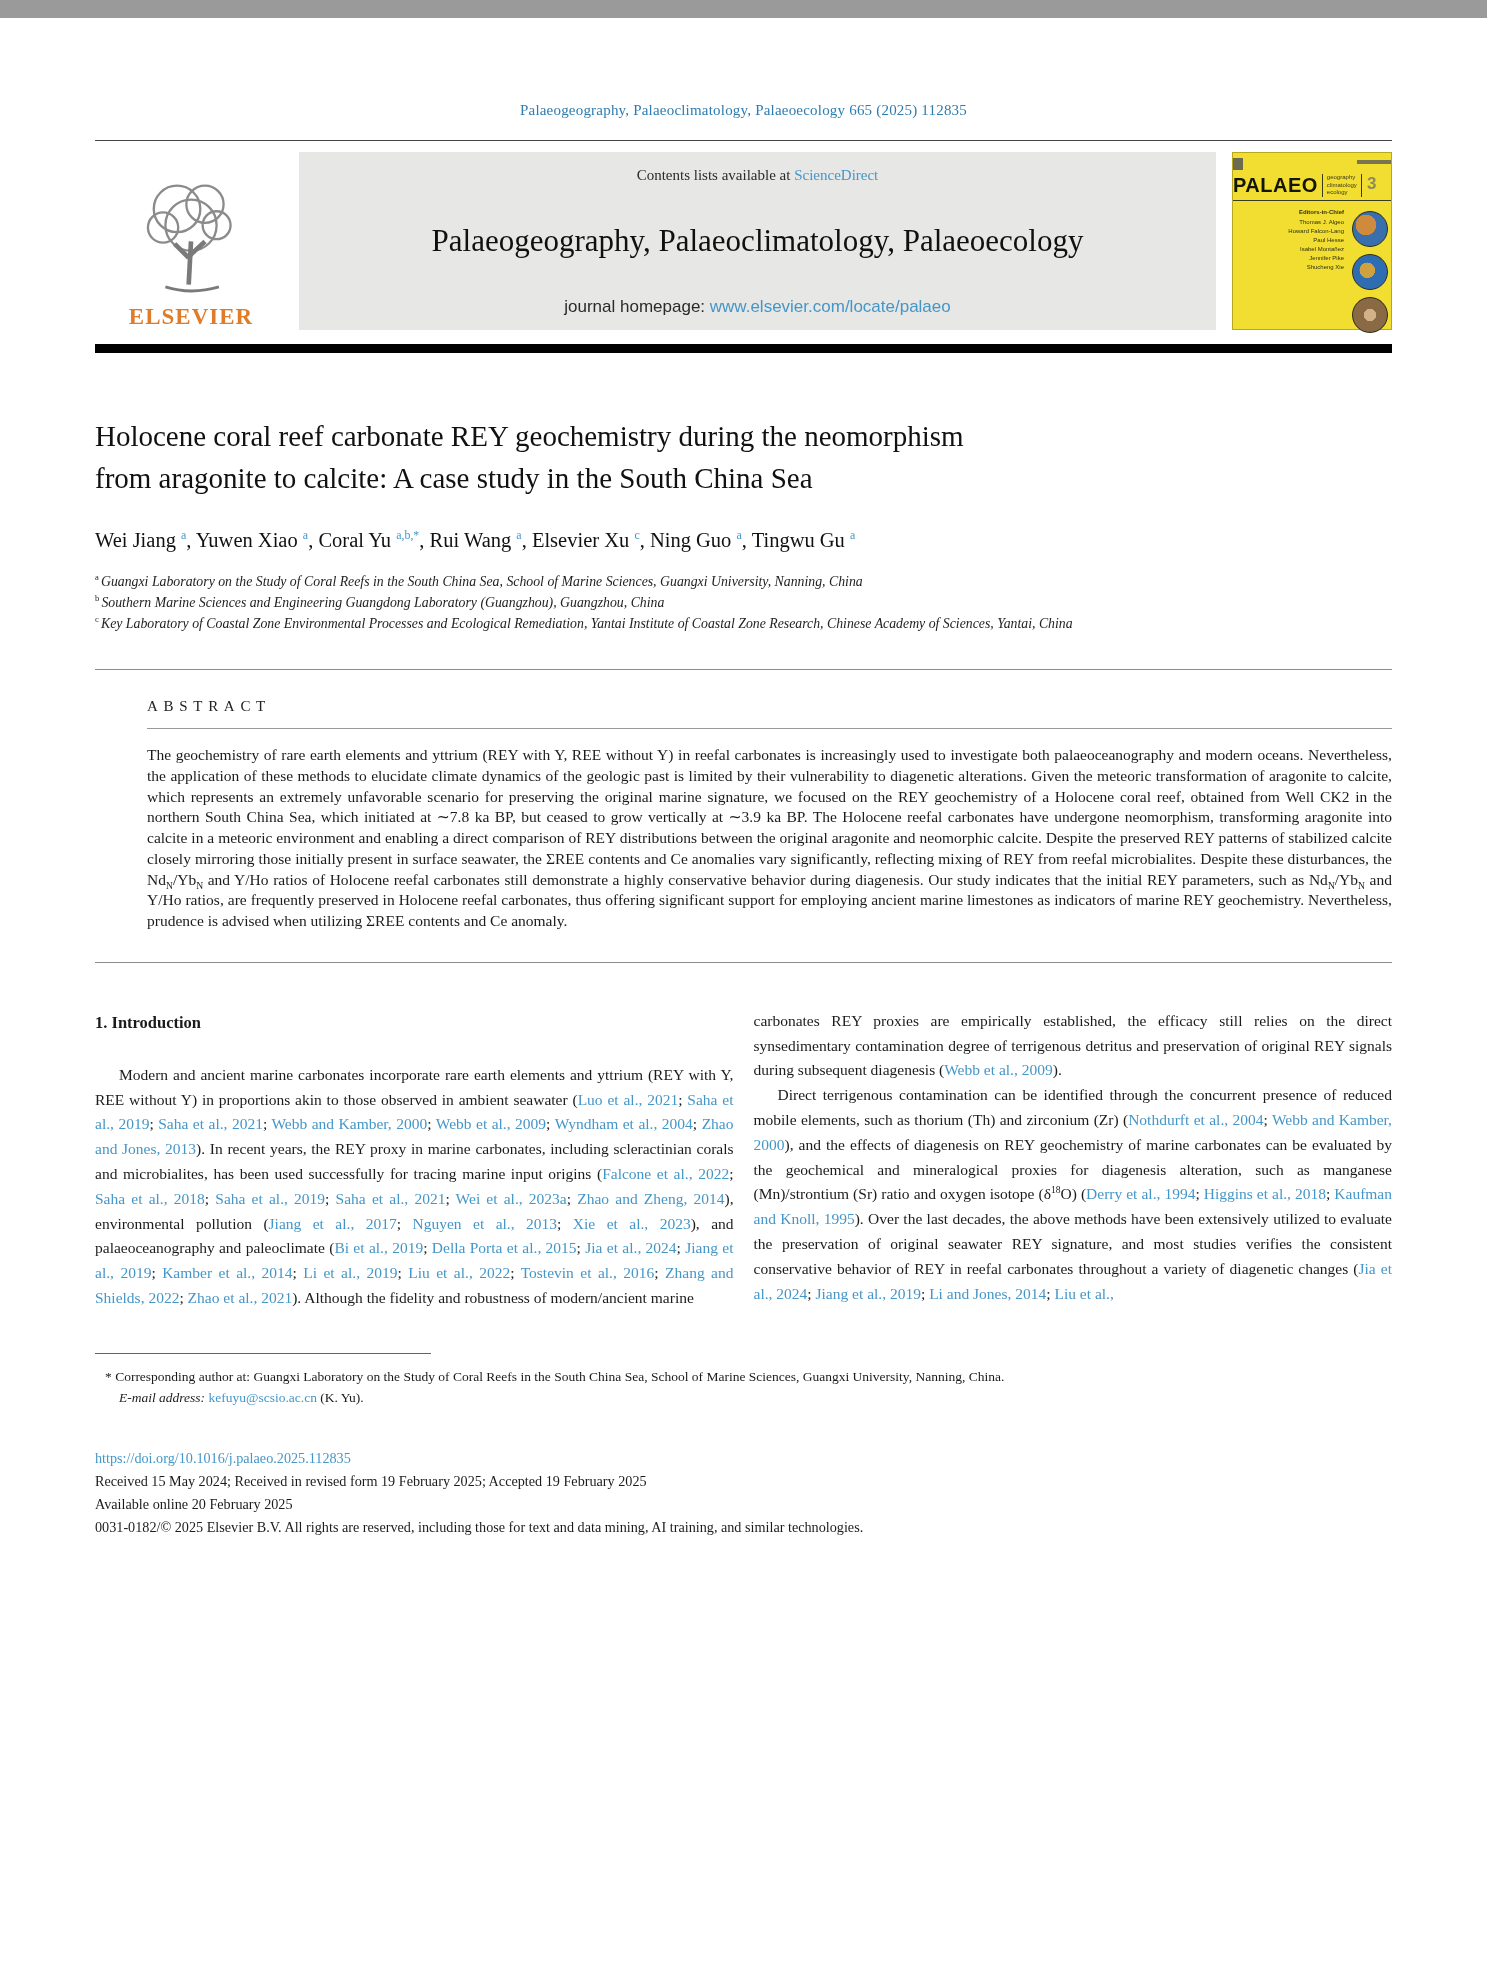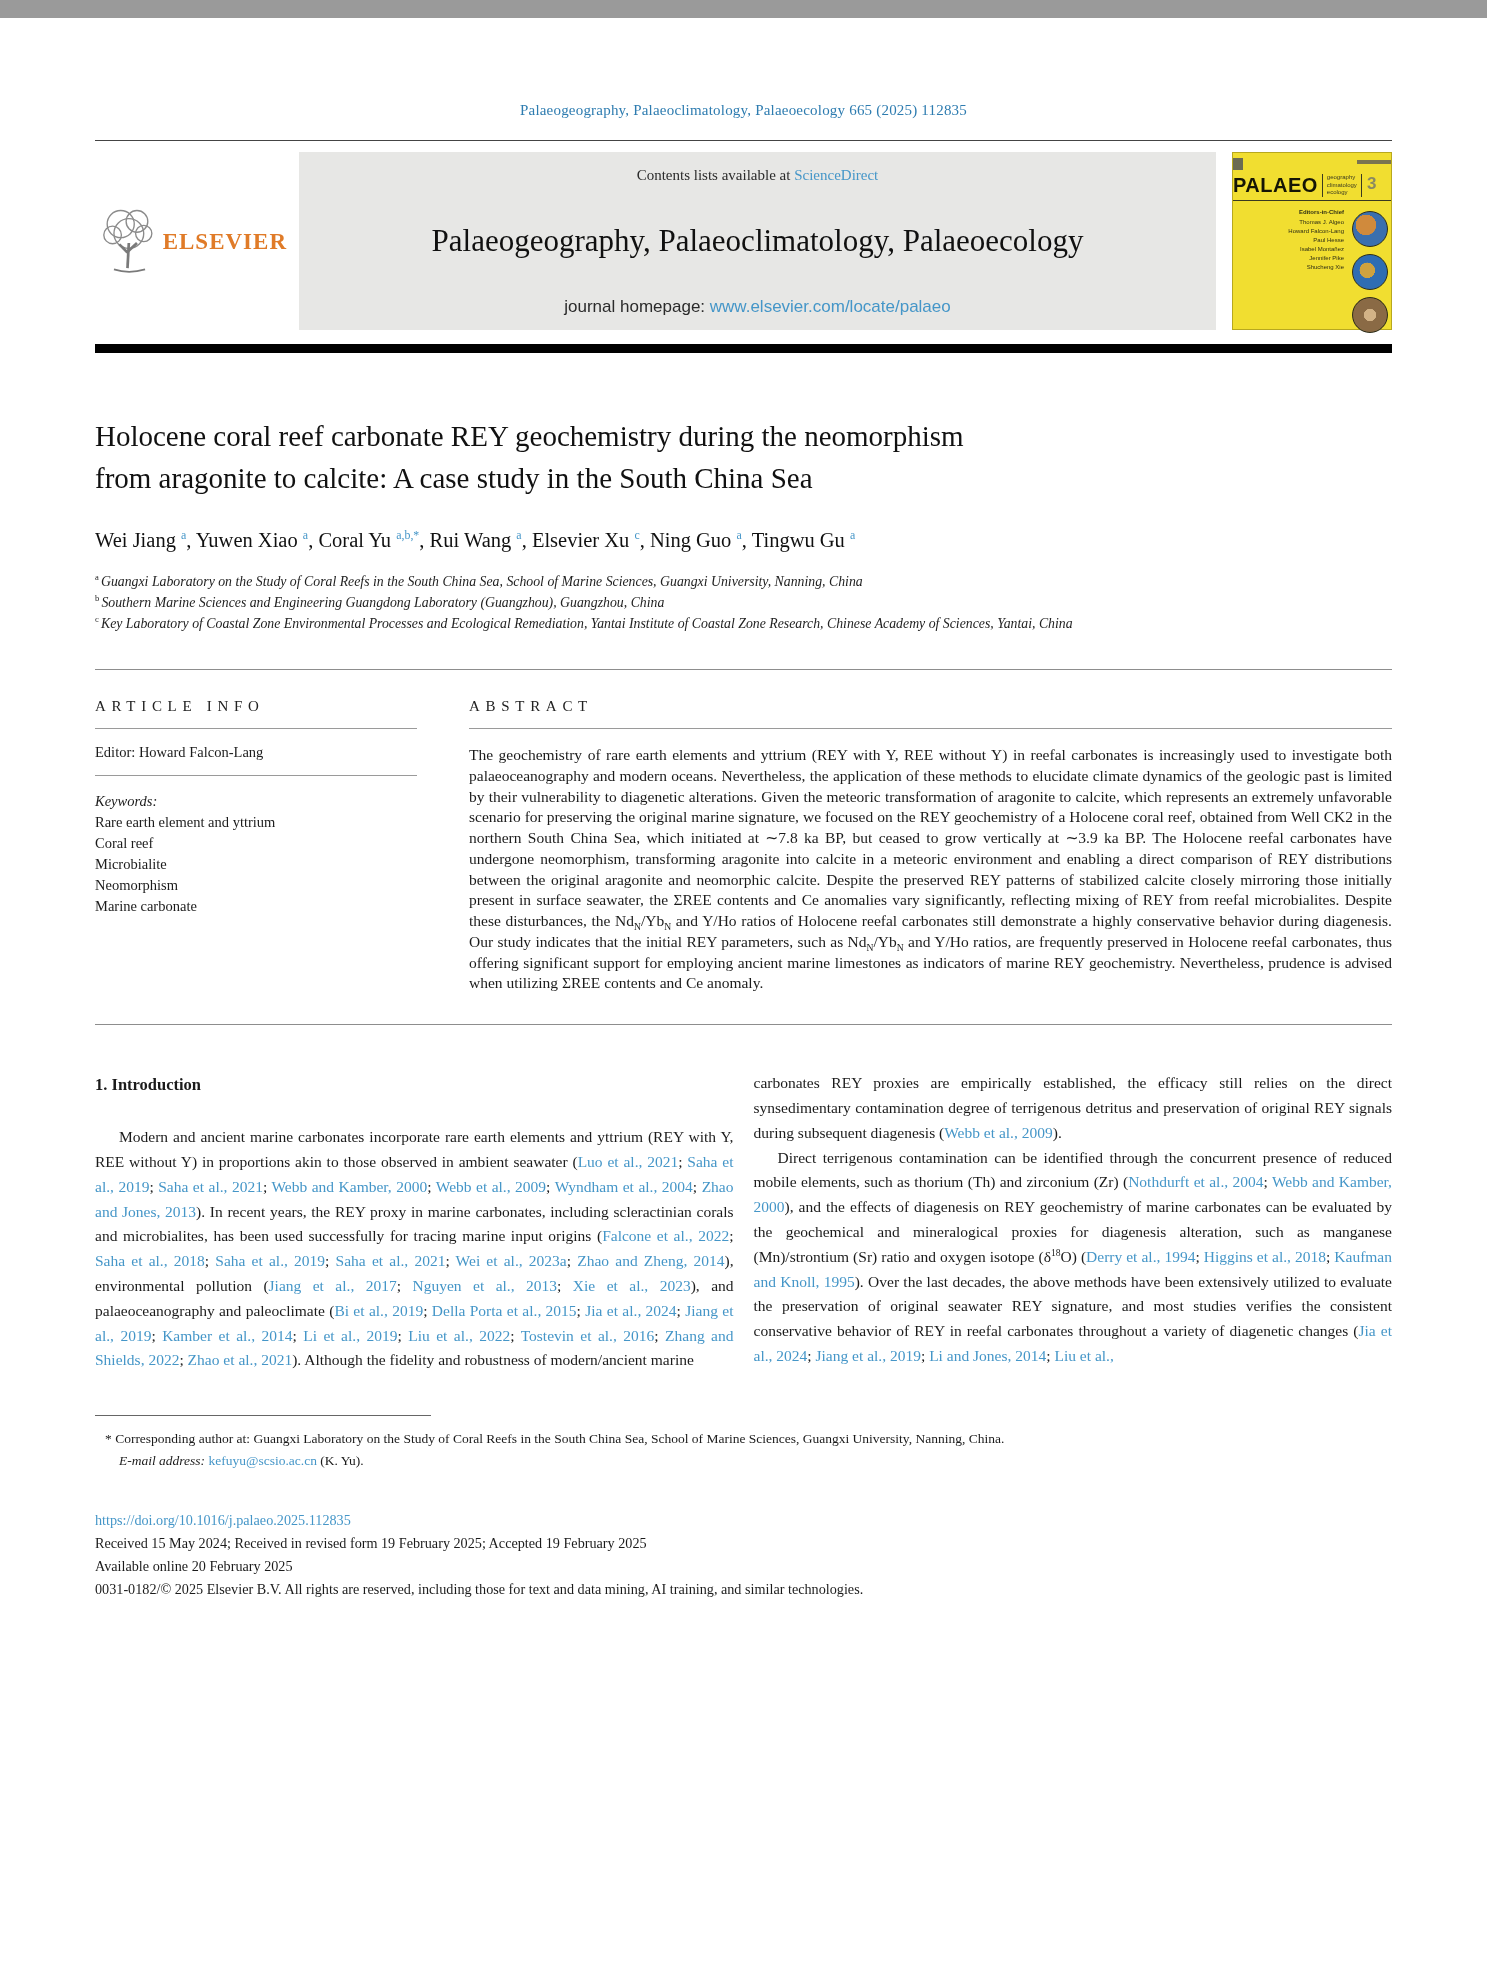--- a/index.html
+++ b/index.html
@@ -11,21 +11,21 @@
   .link { color:#4596c8; }
   .it { font-style:italic; }
   sup { font-size:62%; line-height:0; }
   sub { font-size:62%; line-height:0; }
 
   
   .top-citation { text-align:center; font-size:15px; color:#2e7cb0; letter-spacing:.2px; }
   .rule-top { border:0; border-top:1.5px solid #444; margin:21px 0 0; }
 
   .header-row { display:flex; margin-top:11px; height:178px; align-items:stretch; }
-  .logo-box { width:192px; flex:none; display:flex; flex-direction:row; align-items:center; justify-content:flex-end; }
+  .logo-box { width:192px; flex:none; display:flex; flex-direction:column; align-items:center; justify-content:flex-end; }
   .logo-box svg { display:block; }
   .elsevier-wordmark { font-family:"Liberation Serif", serif; font-size:23px; letter-spacing:1px; color:#e07b28; font-weight:bold; margin-top:2px; }
 
   .band { flex:1; background:#e7e7e5; margin:0 16px 0 12px; display:flex; flex-direction:column; align-items:center; justify-content:space-between; padding:15px 10px 13px; box-sizing:border-box; }
   .contents-line { font-size:15px; color:#2b2b2b; }
   .journal-title-band { font-size:31px; color:#101010; }
   .homepage-line { font-family:"Liberation Sans", sans-serif; font-size:17px; color:#2b2b2b; }
 
   
   .cover { width:160px; flex:none; background:#f1de30; border:1px solid #b8a81e; box-sizing:border-box; padding:5px 0; font-family:"Liberation Sans", sans-serif; display:flex; flex-direction:column; }
@@ -160,34 +160,20 @@
 
   <div class="authors"><span>Wei Jiang </span><sup class="link">a</sup><span>, Yuwen Xiao </span><sup class="link">a</sup><span>, Coral Yu </span><sup class="link">a,b,*</sup><span>, Rui Wang </span><sup class="link">a</sup><span>, Elsevier Xu </span><sup class="link">c</sup><span>, Ning Guo </span><sup class="link">a</sup><span>, Tingwu Gu </span><sup class="link">a</sup></div>
 
   <div class="affils">
     <div><sup>a </sup><span class="it">Guangxi Laboratory on the Study of Coral Reefs in the South China Sea, School of Marine Sciences, Guangxi University, Nanning, China</span></div>
     <div><sup>b </sup><span class="it">Southern Marine Sciences and Engineering Guangdong Laboratory (Guangzhou), Guangzhou, China</span></div>
     <div><sup>c </sup><span class="it">Key Laboratory of Coastal Zone Environmental Processes and Ecological Remediation, Yantai Institute of Coastal Zone Research, Chinese Academy of Sciences, Yantai, China</span></div>
   </div>
 
   <div class="info-block">
-    <div class="info-col">
-      <div class="col-heading">ARTICLE INFO</div>
-      <hr class="col-rule">
-      <div class="editor-line">Editor: Howard Falcon-Lang</div>
-      <hr class="col-rule" style="margin-top:0;">
-      <div class="keywords">
-        <div class="keywords-label">Keywords:</div>
-        <div>Rare earth element and yttrium</div>
-        <div>Coral reef</div>
-        <div>Microbialite</div>
-        <div>Neomorphism</div>
-        <div>Marine carbonate</div>
-      </div>
-    </div>
     <div class="abs-col">
       <div class="col-heading">ABSTRACT</div>
       <hr class="col-rule">
       <p class="abstract-text"><span>The geochemistry of rare earth elements and yttrium (REY with Y, REE without Y) in reefal carbonates is increasingly used to investigate both palaeoceanography and modern oceans. Nevertheless, the application of these methods to elucidate climate dynamics of the geologic past is limited by their vulnerability to diagenetic alterations. Given the meteoric transformation of aragonite to calcite, which represents an extremely unfavorable scenario for preserving the original marine signature, we focused on the REY geochemistry of a Holocene coral reef, obtained from Well CK2 in the northern South China Sea, which initiated at ∼7.8 ka BP, but ceased to grow vertically at ∼3.9 ka BP. The Holocene reefal carbonates have undergone neomorphism, transforming aragonite into calcite in a meteoric environment and enabling a direct comparison of REY distributions between the original aragonite and neomorphic calcite. Despite the preserved REY patterns of stabilized calcite closely mirroring those initially present in surface seawater, the ΣREE contents and Ce anomalies vary significantly, reflecting mixing of REY from reefal microbialites. Despite these disturbances, the Nd</span><sub>N</sub><span>/Yb</span><sub>N</sub><span> and Y/Ho ratios of Holocene reefal carbonates still demonstrate a highly conservative behavior during diagenesis. Our study indicates that the initial REY parameters, such as Nd</span><sub>N</sub><span>/Yb</span><sub>N</sub><span> and Y/Ho ratios, are frequently preserved in Holocene reefal carbonates, thus offering significant support for employing ancient marine limestones as indicators of marine REY geochemistry. Nevertheless, prudence is advised when utilizing ΣREE contents and Ce anomaly.</span></p>
     </div>
   </div>
 
   <div class="body-cols">
     <div class="bcol">
       <div class="section-heading">1. Introduction</div>

